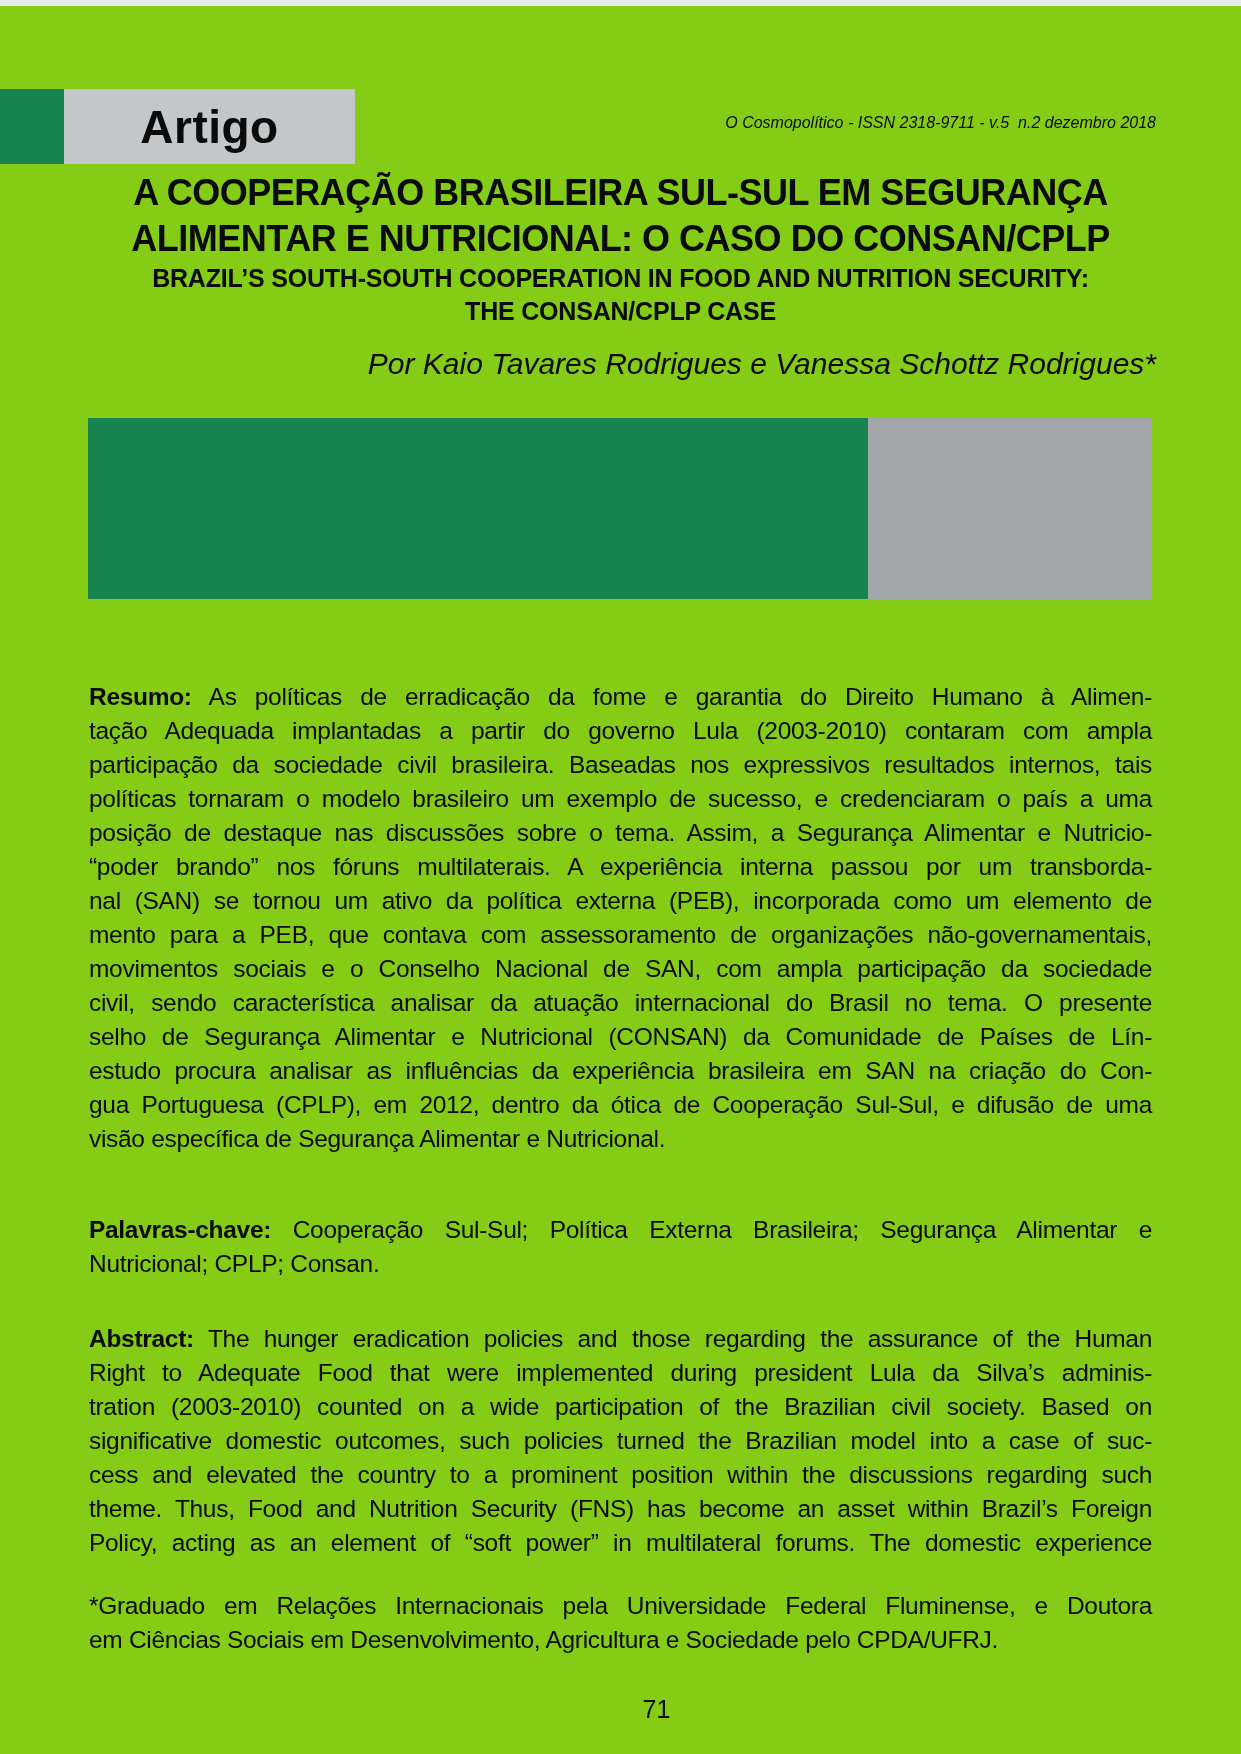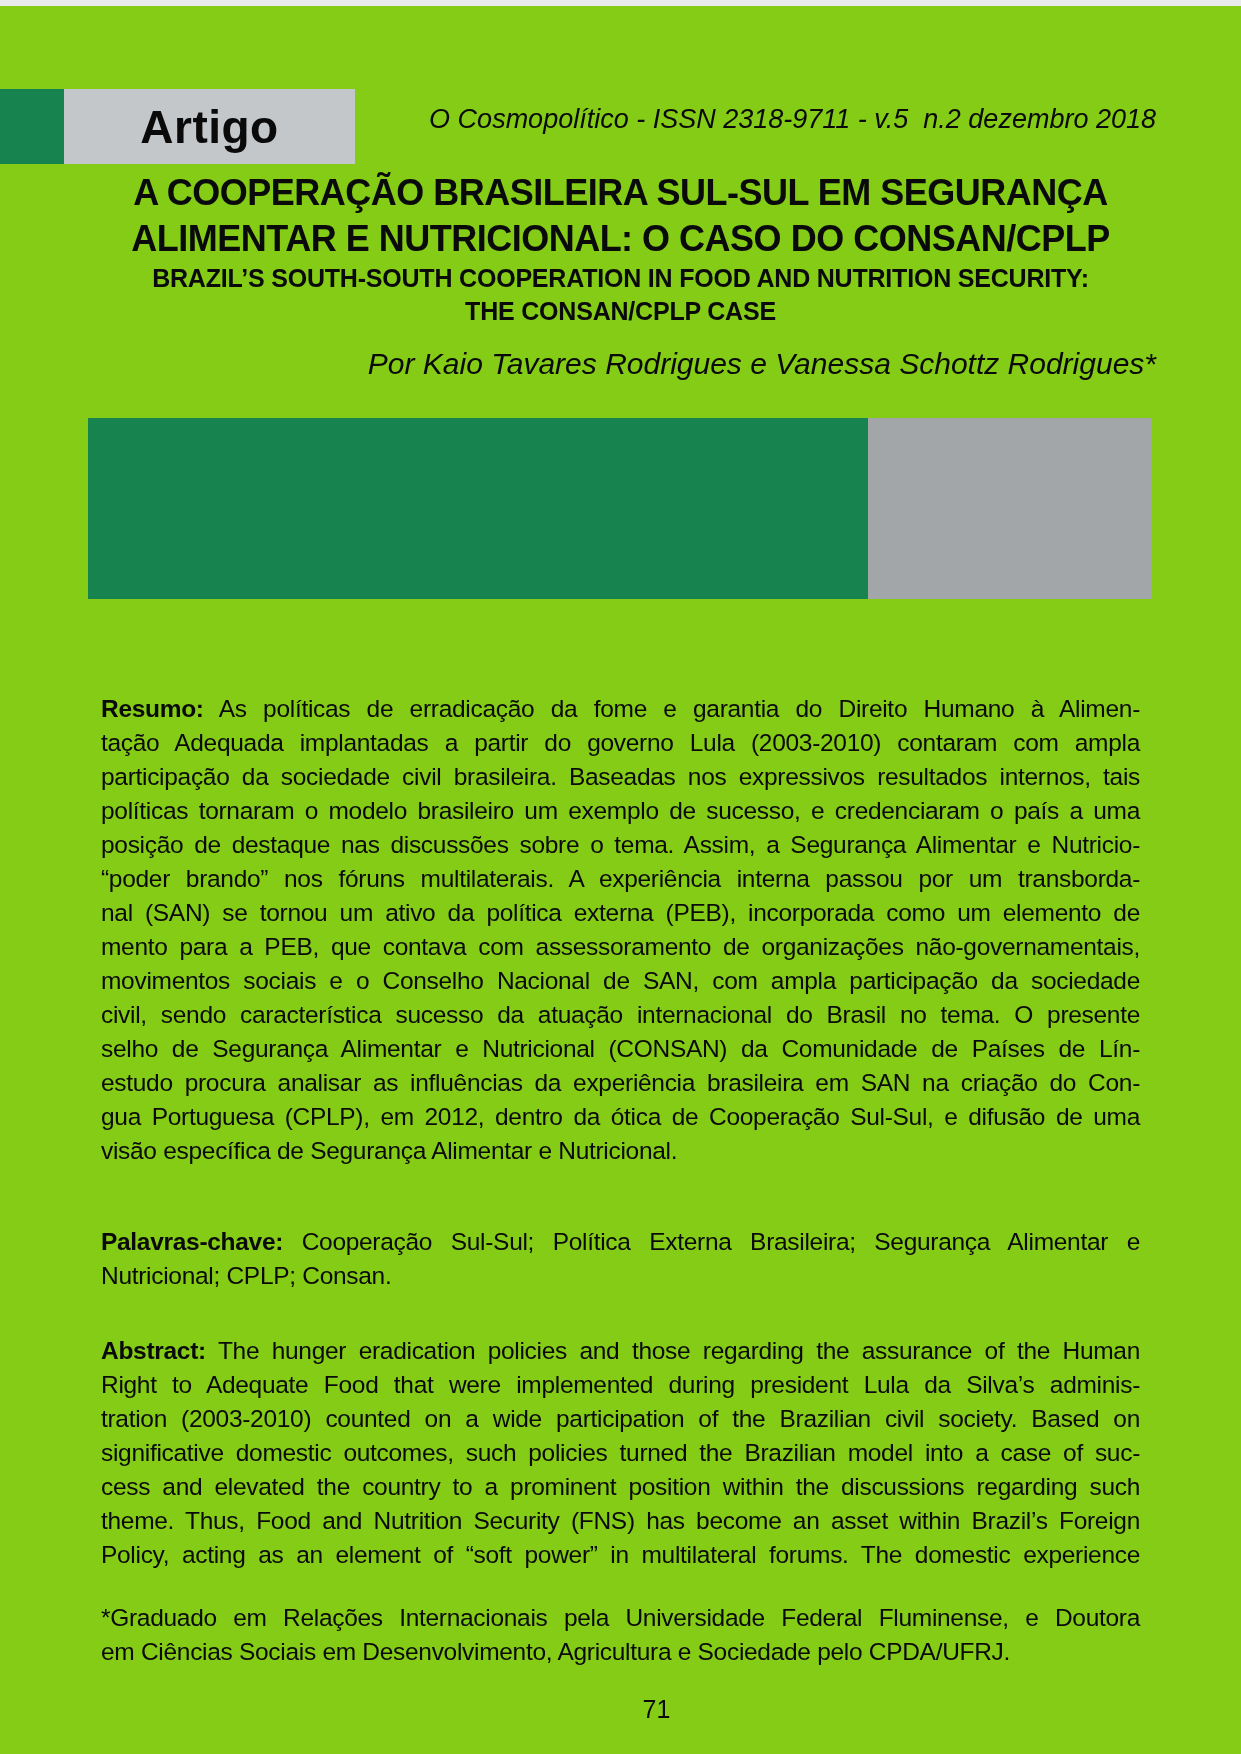--- a/index.html
+++ b/index.html
@@ -21,22 +21,22 @@
     position: absolute; top: 89px; left: 0;
     width: 64px; height: 75px;
   }
   .artigo-box {
     position: absolute; top: 89px; left: 64px;
     width: 291px; height: 75px;
     display: flex; align-items: center; justify-content: center;
     font-size: 46px; font-weight: bold; letter-spacing: 0.5px;
   }
   .journal-line {
-    position: absolute; top: 104px; left: 85px; width: 1071px;
-    text-align: right; font-style: italic; font-size: 27px;
+    position: absolute; top: 114px; left: 85px; width: 1071px;
+    text-align: right; font-style: italic; font-size: 16px;
     white-space: pre;
   }
   .title-block {
     position: absolute; top: 170px; left: 85px; width: 1071px;
     text-align: center; font-weight: bold;
   }
   .title-pt .tline { font-size: 36px; line-height: 46px; letter-spacing: -0.5px; }
   .title-en .tline { font-size: 25px; line-height: 33px; letter-spacing: -0.2px; }
   .byline {
     position: absolute; top: 347px; left: 85px; width: 1071px;
@@ -45,21 +45,21 @@
   .banner {
     position: absolute; top: 418px; left: 88px;
     width: 1064px; height: 181px; display: flex;
   }
   .banner-green { width: 73.31%; height: 100%; }
   .banner-gray  { flex: 1; height: 100%; }
   .content {
     position: absolute; top: 676px; left: 85px; width: 1071px;
     font-size: 24.5px; line-height: 34px; letter-spacing: -0.3px;
   }
-  .paragraph { margin: 16px; }
+  .paragraph { margin: 4px; }
   .para-resumo   { margin-bottom: 57px; }
   .para-keywords { margin-bottom: 41px; }
   .para-abstract { margin-bottom: 29px; }
   .pline { text-align: left; }
   .pline.j { text-align: justify; text-align-last: justify; }
   .plabel { font-weight: bold; }
   .page-number {
     position: absolute; top: 1695px; left: 0; width: 1241px;
     text-align: center; font-size: 25px; padding-left: 36px;
   }
@@ -101,21 +101,21 @@
     <div class="paragraph para-resumo">
         <div class="pline j"><b class="plabel">Resumo:</b> As políticas de erradicação da fome e garantia do Direito Humano à Alimen-</div>
         <div class="pline j">tação Adequada implantadas a partir do governo Lula (2003-2010) contaram com ampla</div>
         <div class="pline j">participação da sociedade civil brasileira. Baseadas nos expressivos resultados internos, tais</div>
         <div class="pline j">políticas tornaram o modelo brasileiro um exemplo de sucesso, e credenciaram o país a uma</div>
         <div class="pline j">posição de destaque nas discussões sobre o tema. Assim, a Segurança Alimentar e Nutricio-</div>
         <div class="pline j">“poder brando” nos fóruns multilaterais. A experiência interna passou por um transborda-</div>
         <div class="pline j">nal (SAN) se tornou um ativo da política externa (PEB), incorporada como um elemento de</div>
         <div class="pline j">mento para a PEB, que contava com assessoramento de organizações não-governamentais,</div>
         <div class="pline j">movimentos sociais e o Conselho Nacional de SAN, com ampla participação da sociedade</div>
-        <div class="pline j">civil, sendo característica sucesso da atuação internacional do Brasil no tema. O presente</div>
+        <div class="pline j">civil, sendo característica analisar da atuação internacional do Brasil no tema. O presente</div>
         <div class="pline j">selho de Segurança Alimentar e Nutricional (CONSAN) da Comunidade de Países de Lín-</div>
         <div class="pline j">estudo procura analisar as influências da experiência brasileira em SAN na criação do Con-</div>
         <div class="pline j">gua Portuguesa (CPLP), em 2012, dentro da ótica de Cooperação Sul-Sul, e difusão de uma</div>
         <div class="pline">visão específica de Segurança Alimentar e Nutricional.</div>
       </div>
     <div class="paragraph para-keywords">
         <div class="pline j"><b class="plabel">Palavras-chave:</b> Cooperação Sul-Sul; Política Externa Brasileira; Segurança Alimentar e</div>
         <div class="pline">Nutricional; CPLP; Consan.</div>
       </div>
     <div class="paragraph para-abstract">

